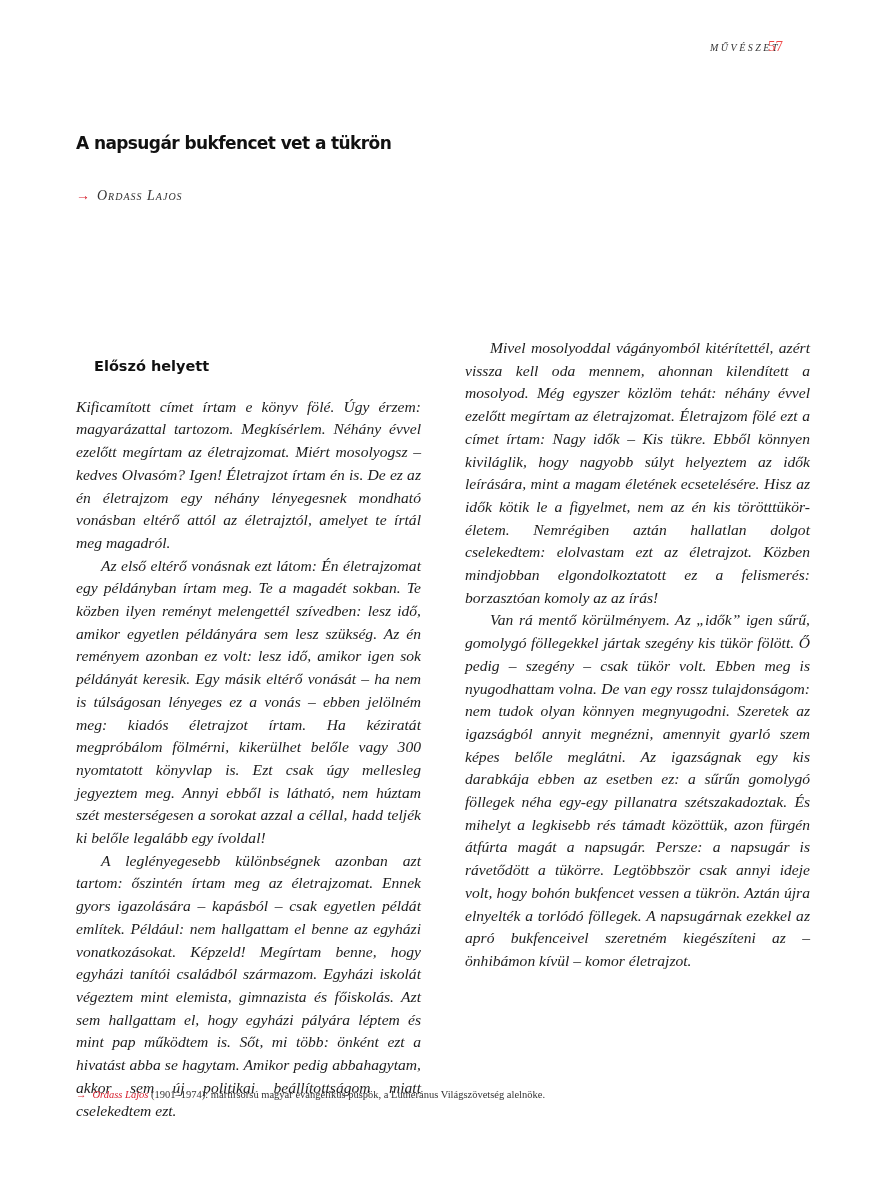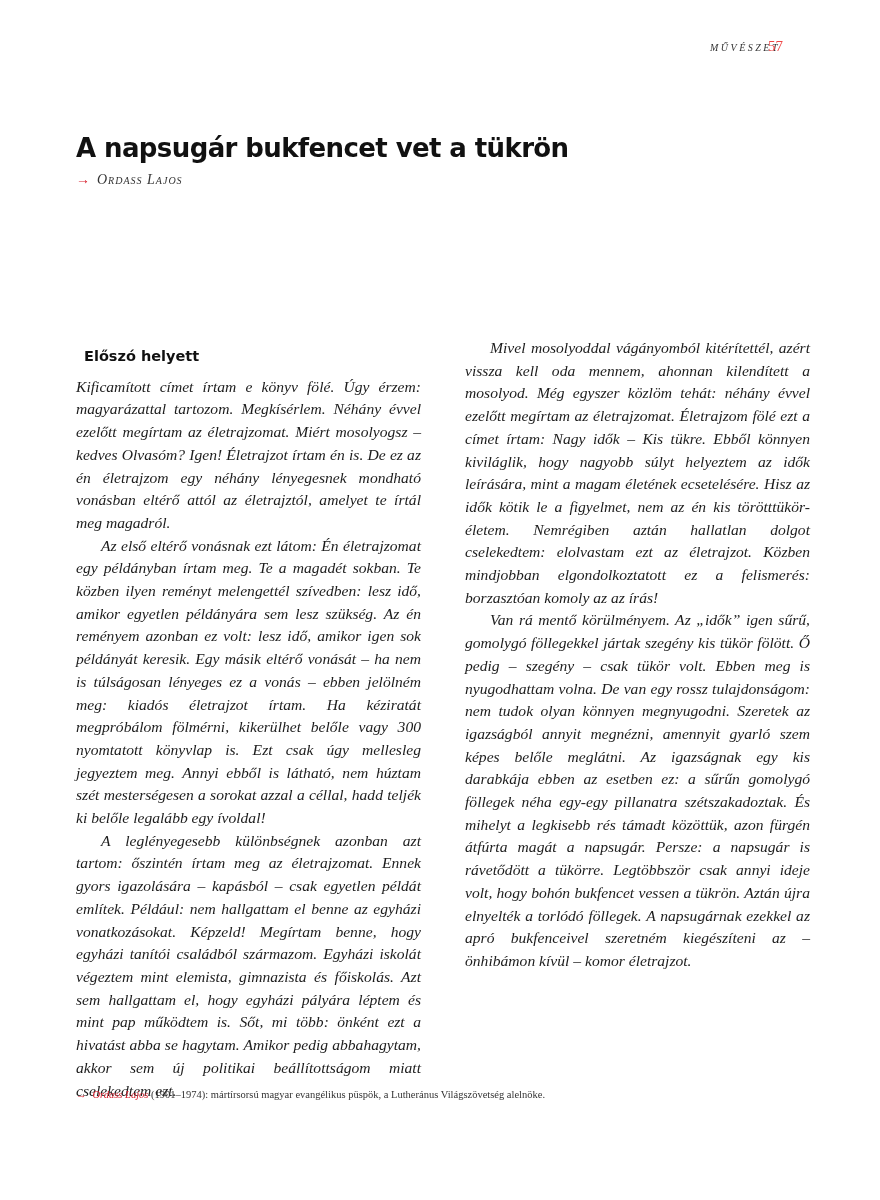--- a/index.html
+++ b/index.html
@@ -9,40 +9,40 @@
     font-family: "Liberation Serif", serif; font-style: italic;
     font-size: 10px; letter-spacing: 2.5px; color: #333;
   }
   .page-number {
     position: absolute; top: 38px; left: 768px;
     font-family: "Liberation Serif", serif; font-size: 15px; color: #ef4444;
   }
   .title {
     position: absolute; top: 133px; left: 76px; margin: 0;
     font-family: "DejaVu Sans", sans-serif; font-weight: bold;
-    font-size: 26px; letter-spacing: -0.6px; color: #111;
+    font-size: 17px; letter-spacing: -0.6px; color: #111;
   }
   .byline {
-    position: absolute; top: 172px; left: 76px;
+    position: absolute; top: 188px; left: 76px;
     font-family: "Liberation Serif", serif; font-style: italic;
     font-size: 14px; color: #333; letter-spacing: 1px; font-variant: small-caps;
   }
   .arrow { color: #d7202e; font-style: normal; margin-right: 6px; }
   .column {
     position: absolute; top: 337px; width: 345px;
     font-family: "Liberation Serif", serif; font-size: 15.6px; line-height: 22.7px;
     text-align: justify; hyphens: manual; color: #1c1c1c;
   }
   .col-left { left: 76px; }
   .col-right { left: 465px; }
   .column p { margin: 0; font-style: italic; }
   .column p.indent { text-indent: 25px; }
   .section-heading {
     font-family: "DejaVu Sans", sans-serif; font-weight: bold;
-    font-size: 14.5px; margin: 8px; line-height: 22.7px; color: #111;
+    font-size: 14.5px; margin: 18px; line-height: 22.7px; color: #111;
   }
   .footnote {
     position: absolute; top: 1089px; left: 76px;
     font-family: "Liberation Serif", serif; font-size: 10.5px; color: #333;
   }
   .footnote .fn-name { color: #d7202e; font-style: italic; }
 </style>
 </head>
 <body>
 

